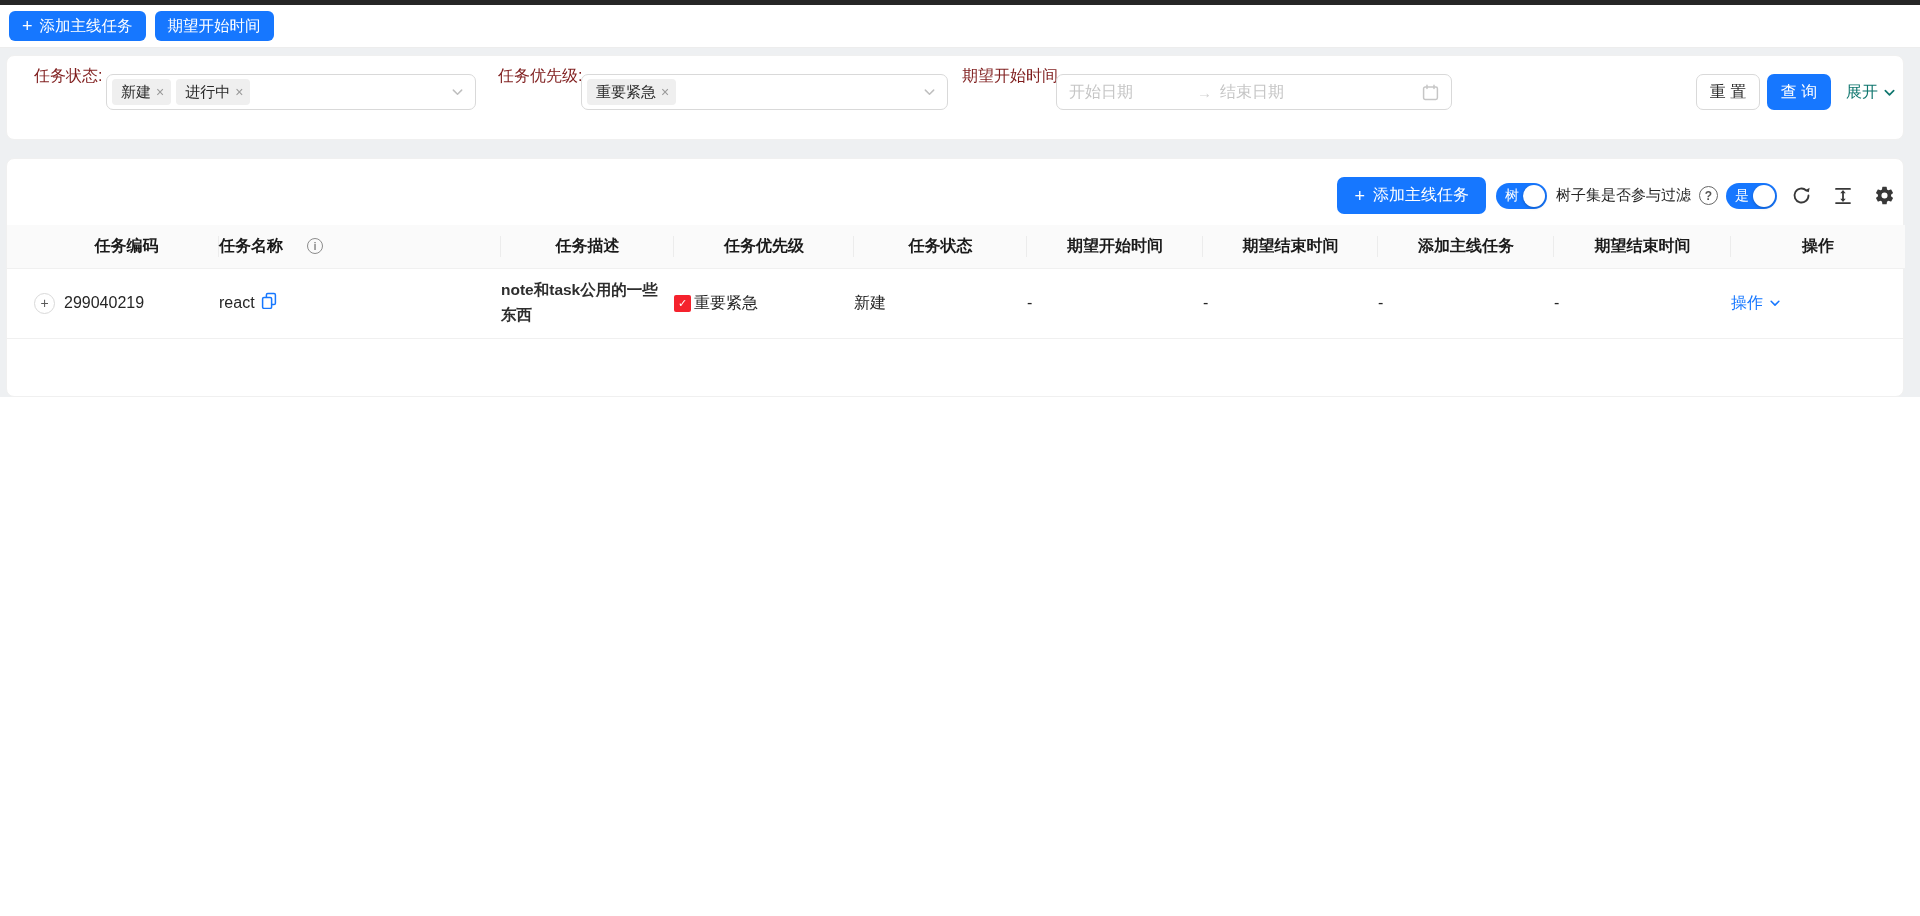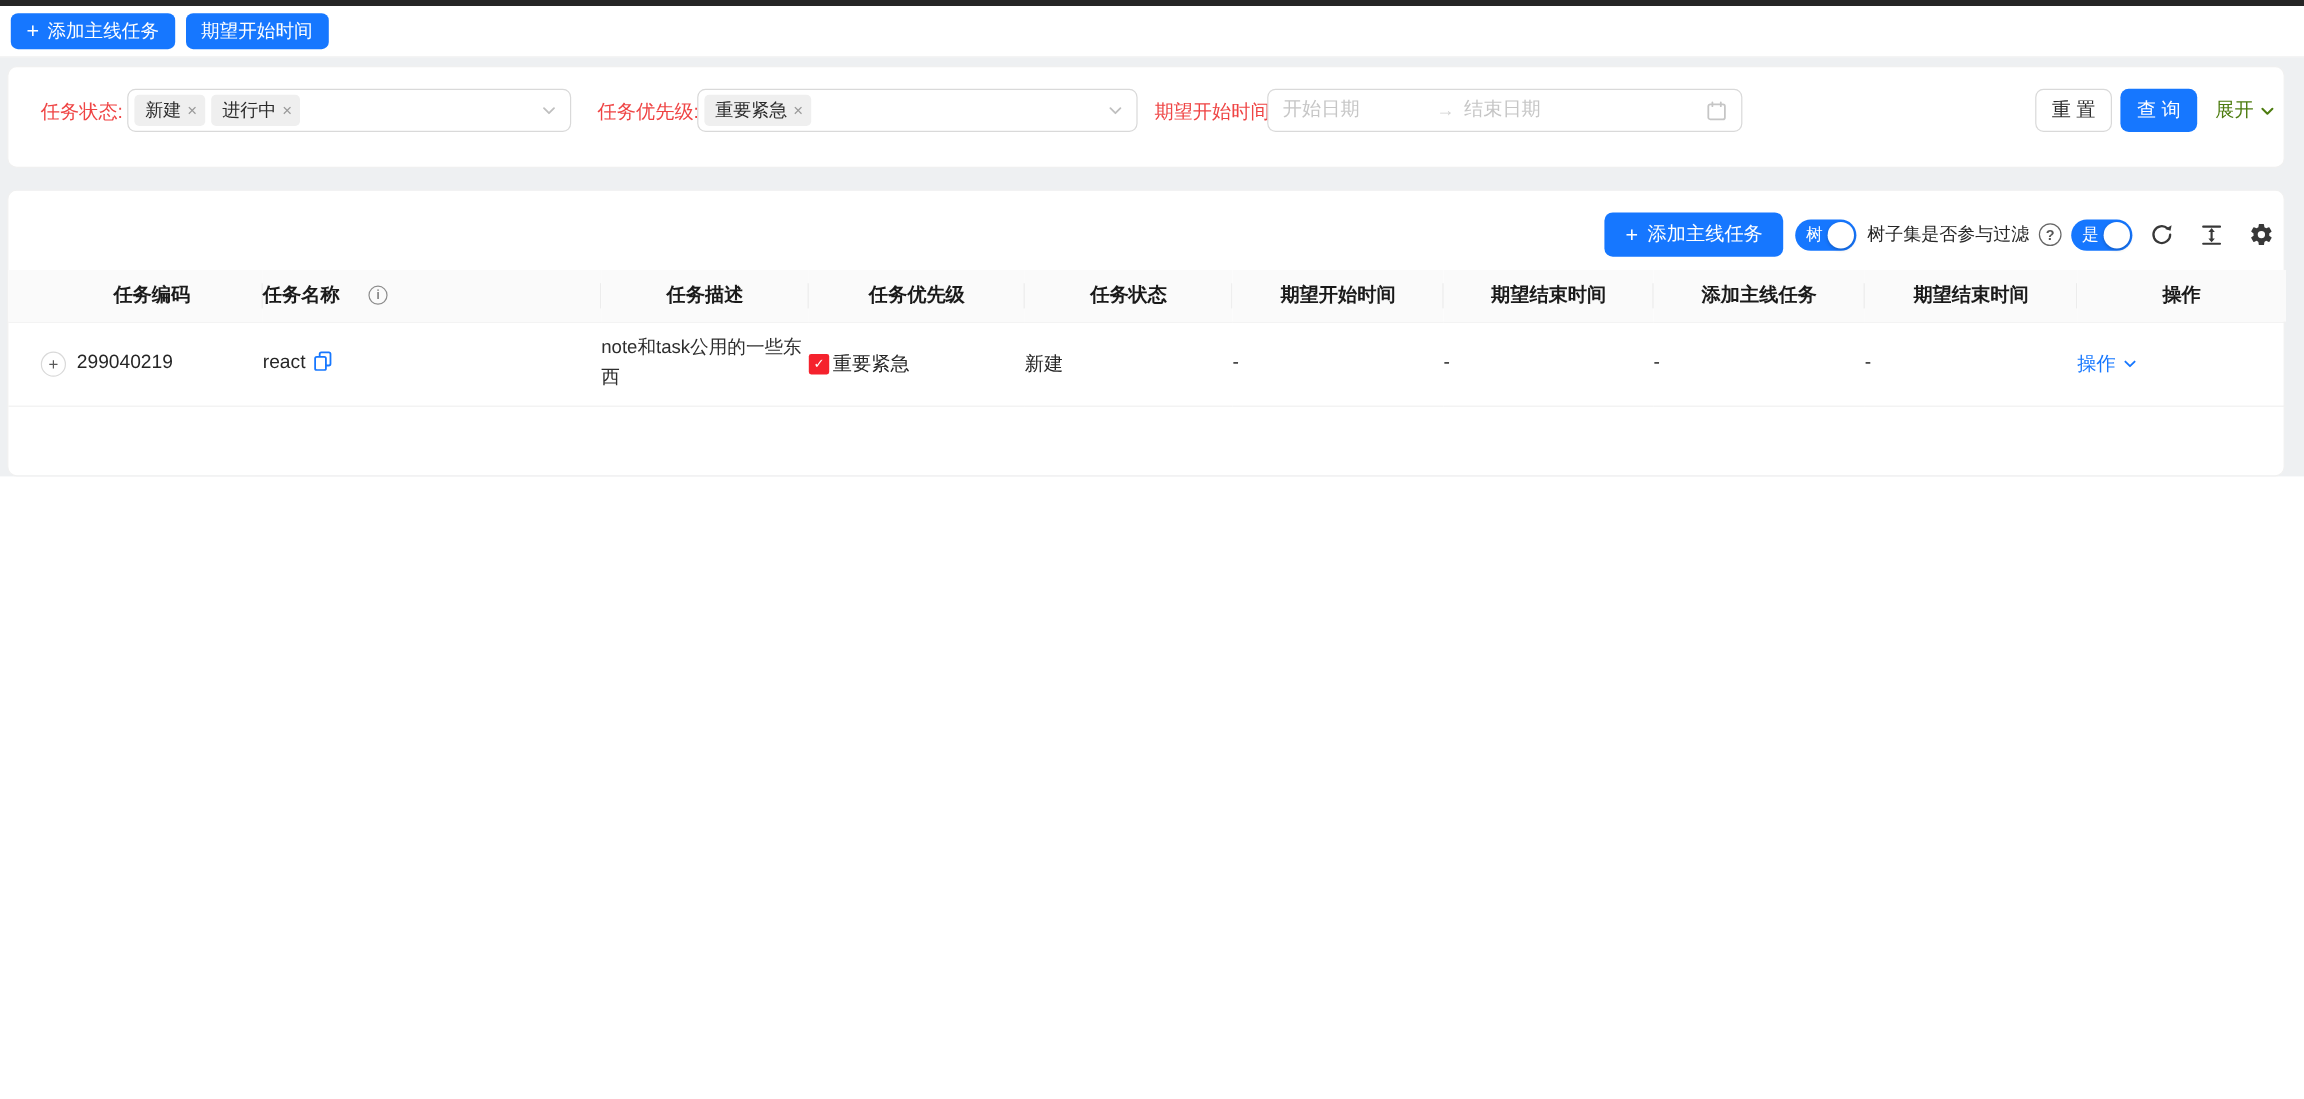--- a/index.html
+++ b/index.html
@@ -21,21 +21,21 @@
     font-family: inherit;
   }
   .tb-btn { height: 30px; padding: 0 13px; font-size: 15.5px; gap: 7px; }
   .plus { font-size: 18px; font-weight: 400; line-height: 1; display:inline-flex; }
 
   .content { background: #eef0f2; padding: 7px 16px 0 6px; width: 1920px; }
   .card { background: #fff; border: 1px solid #f0f0f0; border-radius: 8px; }
 
   
   .filter-card { position: relative; height: 85px; width: 1898px; }
-  .f-label { position: absolute; top: 27px; font-size: 16px; color: #ef4444; white-space: nowrap; }
+  .f-label { position: absolute; top: 10px; font-size: 16px; color: #7f1d1d; white-space: nowrap; }
   .select {
     position: absolute; top: 18px; height: 36px; background: #fff;
     border: 1px solid #d9d9d9; border-radius: 7px;
     display: flex; align-items: center; gap: 5px; padding: 0 30px 0 5px; cursor: pointer;
   }
   .chev { position: absolute; right: 11px; top: 50%; transform: translateY(-50%); color: #bfbfbf; display: inline-flex; }
   .tag {
     background: #efefef; border-radius: 4px; height: 26px;
     display: inline-flex; align-items: center; gap: 5px; padding: 0 7px 0 9px;
     font-size: 15px; color: #2b2b2b; white-space: nowrap;
@@ -49,21 +49,21 @@
   .range input { border: none; outline: none; width: 120px; font-size: 16px; color: #333; background: transparent; font-family: inherit; }
   .range input::placeholder { color: #c6c6c6; }
   .range .arrow { color: #d2d2d2; font-size: 15px; }
   .range .cal { color: #c6c6c6; margin-left: auto; display: inline-flex; }
   .btn-plain {
     position: absolute; top: 18px; height: 36px; width: 64px; background: #fff;
     border: 1px solid #d9d9d9; border-radius: 7px; font-size: 16px; color: #2b2b2b;
     cursor: pointer; font-family: inherit;
   }
   .btn-query { position: absolute; top: 18px; left: 1760px; width: 64px; height: 36px; font-size: 16px; border-radius: 7px; }
-  .link-expand { position: absolute; top: 26px; left: 1839px; color: #4d7c0f; font-size: 16px; display: flex; align-items: center; gap: 5px; cursor: pointer; }
+  .link-expand { position: absolute; top: 26px; left: 1839px; color: #0f766e; font-size: 16px; display: flex; align-items: center; gap: 5px; cursor: pointer; }
 
   
   .table-card { position: relative; height: 239px; width: 1898px; margin-top: 18px; }
   .table-toolbar { position: absolute; top: 18px; right: 8px; height: 37px; display: flex; align-items: center; }
   .add-btn { height: 37px; padding: 0 17px; font-size: 16px; gap: 8px; border-radius: 7px; }
   .switch {
     position: relative; height: 26px; border-radius: 13px; background: #1677ff;
     display: inline-flex; align-items: center; padding: 0 28px 0 9px;
     color: #fff; font-size: 14px; cursor: pointer; white-space: nowrap;
   }
@@ -84,21 +84,21 @@
   th:first-child, td:first-child { padding-left: 27px; }
   th:not(:last-child)::after { content: ""; position: absolute; right: 0; top: 11px; width: 1px; height: 21px; background: #ececec; }
   td { height: 70px; padding: 0; font-size: 16px; color: #262626; vertical-align: middle; border-bottom: 1px solid #f0f0f0; }
   .cell-flex { display: flex; align-items: center; }
   .expand-btn {
     width: 21px; height: 21px; border: 1px solid #d9d9d9; border-radius: 50%; background: #fff;
     display: inline-flex; align-items: center; justify-content: center;
     font-size: 14px; color: #595959; line-height: 1; cursor: pointer; margin-right: 9px; flex: none;
   }
   .name-copy { display: inline-flex; margin-left: 6px; transform: translateY(-3px); cursor: pointer; }
-  .desc { width: 172px; font-size: 15.5px; line-height: 1.6; word-break: break-all; color: #2e2e2e; }
+  .desc { width: 172px; font-size: 15.5px; line-height: 1.6; word-break: break-all; color: #2e2e2e; font-weight: bold; }
   .flag {
     width: 17px; height: 17px; background: #f5222d; border-radius: 2px; color: #fff;
     display: inline-flex; align-items: center; justify-content: center;
     font-size: 11px; font-weight: 700; margin-right: 3px; flex: none;
   }
   .action-link { display: inline-flex; align-items: center; gap: 6px; color: #1677ff; cursor: pointer; }
   .hdr-flex { display: flex; align-items: center; gap: 24px; }
   .info-icon {
     width: 16px; height: 16px; border: 1.2px solid #8c8c8c; border-radius: 50%; color: #8c8c8c;
     display: inline-flex; align-items: center; justify-content: center; font-size: 11px; cursor: pointer;

